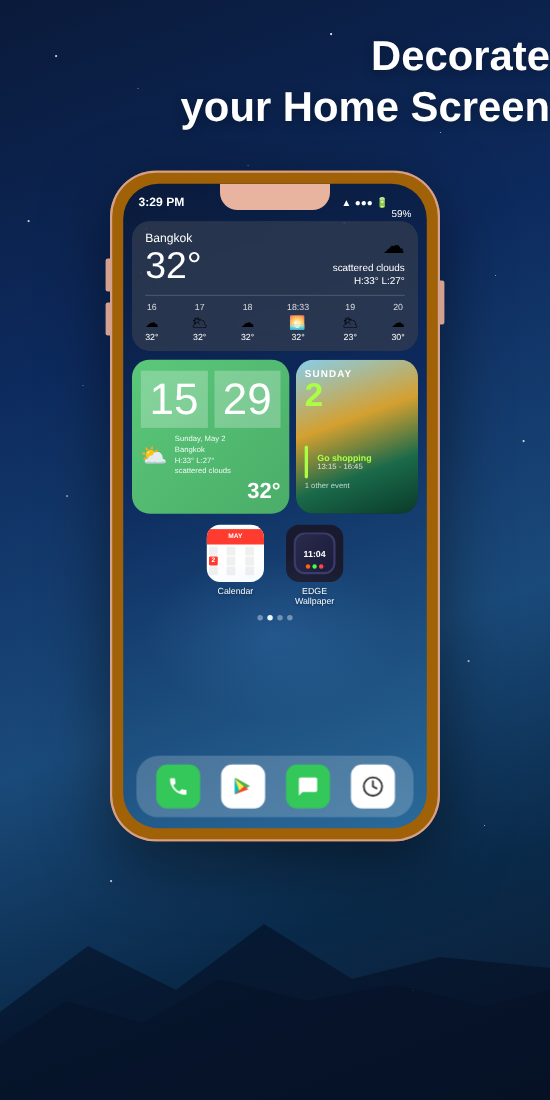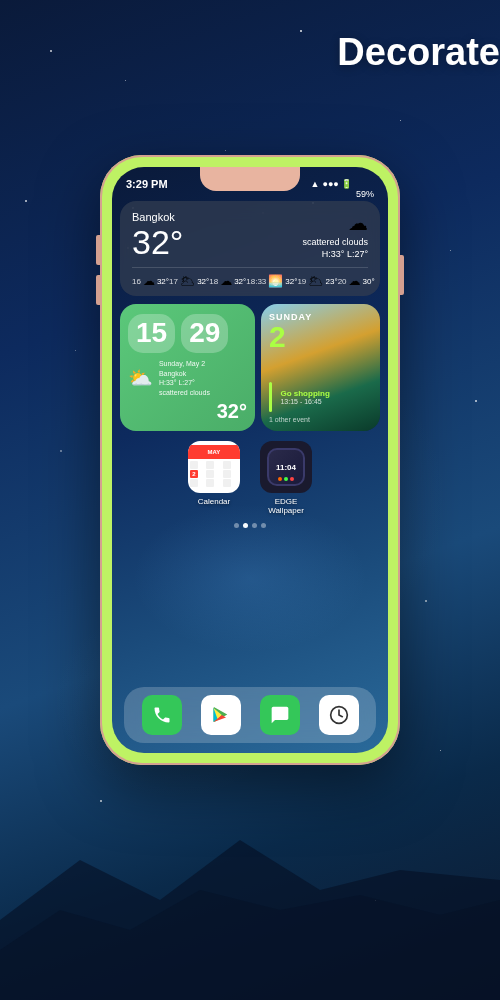--- a/index.html
+++ b/index.html
@@ -49,21 +49,21 @@
     }
 
     
     .phone-frame {
       position: absolute;
       top: 155px;
       left: 50%;
       transform: translateX(-50%);
       width: 300px;
       height: 610px;
-      background: #bef264;
+      background: #a16207;
       border-radius: 42px;
       box-shadow: 0 20px 60px rgba(0,0,0,0.5), inset 0 0 0 2px #d4a090;
       padding: 12px;
     }
 
     .phone-screen {
       width: 100%;
       height: 100%;
       background: linear-gradient(160deg, #0a1a3a 0%, #0d2a5e 40%, #1a4a7a 70%, #2a6a9a 100%);
       border-radius: 32px;
@@ -161,21 +161,21 @@
     .weather-forecast {
       display: flex;
       justify-content: space-between;
       margin-top: 8px;
       border-top: 1px solid rgba(255,255,255,0.15);
       padding-top: 6px;
     }
 
     .forecast-item {
       display: flex;
-      flex-direction: row;
+      flex-direction: column;
       align-items: center;
       gap: 2px;
     }
 
     .forecast-item .hour {
       color: rgba(255,255,255,0.8);
       font-size: 8px;
     }
 
     .forecast-item .f-icon {
@@ -205,24 +205,24 @@
     }
 
     .clock-numbers {
       display: flex;
       gap: 6px;
       margin-bottom: 6px;
     }
 
     .clock-num {
       background: rgba(255,255,255,0.25);
-      border-radius: 15px;
-      color: white;
-      font-size: 28px;
-      font-weight: 700;
+      border-radius: 0;
+      color: white;
+      font-size: 40px;
+      font-weight: 400;
       padding: 4px 8px;
       line-height: 1.1;
     }
 
     .clock-weather-row {
       display: flex;
       align-items: center;
       gap: 6px;
     }
 
@@ -551,20 +551,21 @@
 <svg class="mountains" viewBox="0 0 500 200" preserveAspectRatio="none">
   <path d="M0,200 L0,120 L80,60 L160,100 L240,40 L320,90 L400,70 L500,80 L500,200 Z" fill="rgba(5,15,35,0.6)"></path>
   <path d="M0,200 L0,150 L60,110 L130,130 L200,90 L280,110 L360,95 L440,115 L500,100 L500,200 Z" fill="rgba(5,15,35,0.4)"></path>
 </svg>
 
 <div style="position:absolute;top:350px;left:150px;width:300px;height:300px;background:radial-gradient(ellipse,rgba(100,160,255,0.08) 0%,transparent 70%);pointer-events:none;"></div>
 <div style="position:absolute;top:600px;left:50px;width:250px;height:200px;background:radial-gradient(ellipse,rgba(150,200,255,0.06) 0%,transparent 70%);pointer-events:none;"></div>
 
 <div class="header-text">
   <div>Decorate</div>
+  <div>your Home Screen</div>
 </div>
 
 <div class="phone-frame">
 
   <div class="vol-button" style="top:80px;height:30px;"></div>
   <div class="vol-button" style="top:120px;height:30px;"></div>
 
   <div class="power-button" style="top:100px;height:40px;"></div>
 
   <div class="phone-screen">

